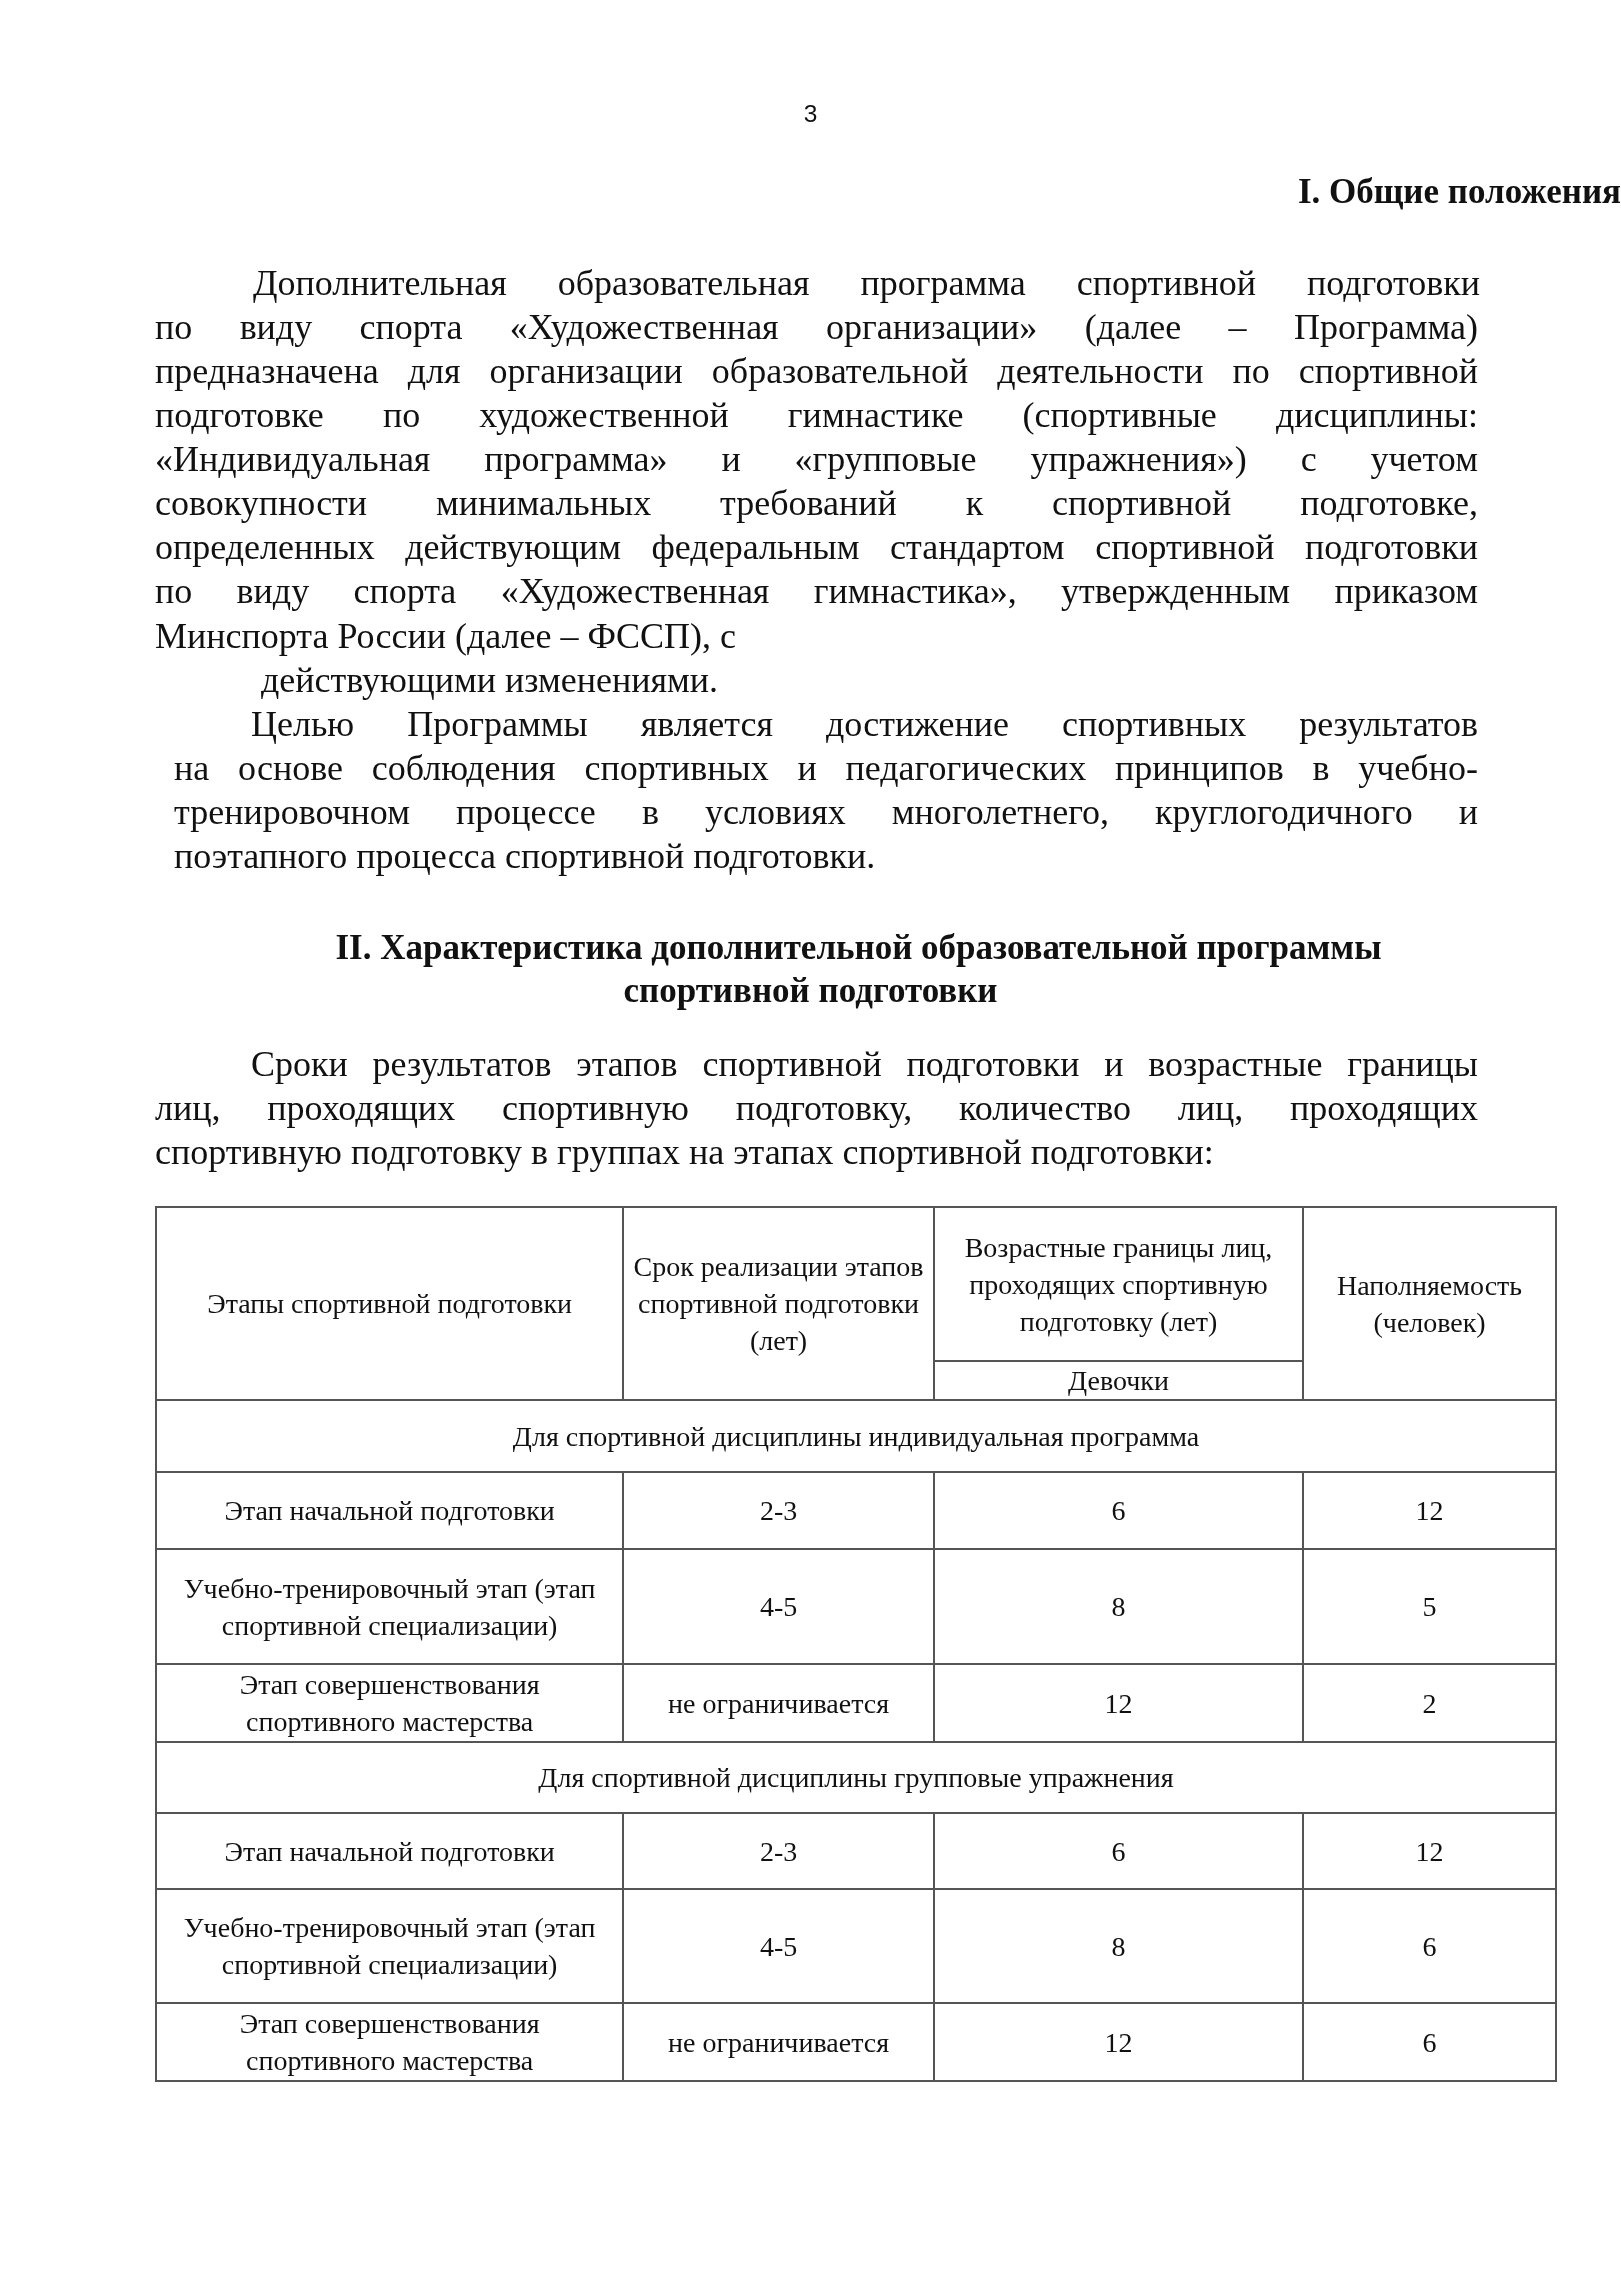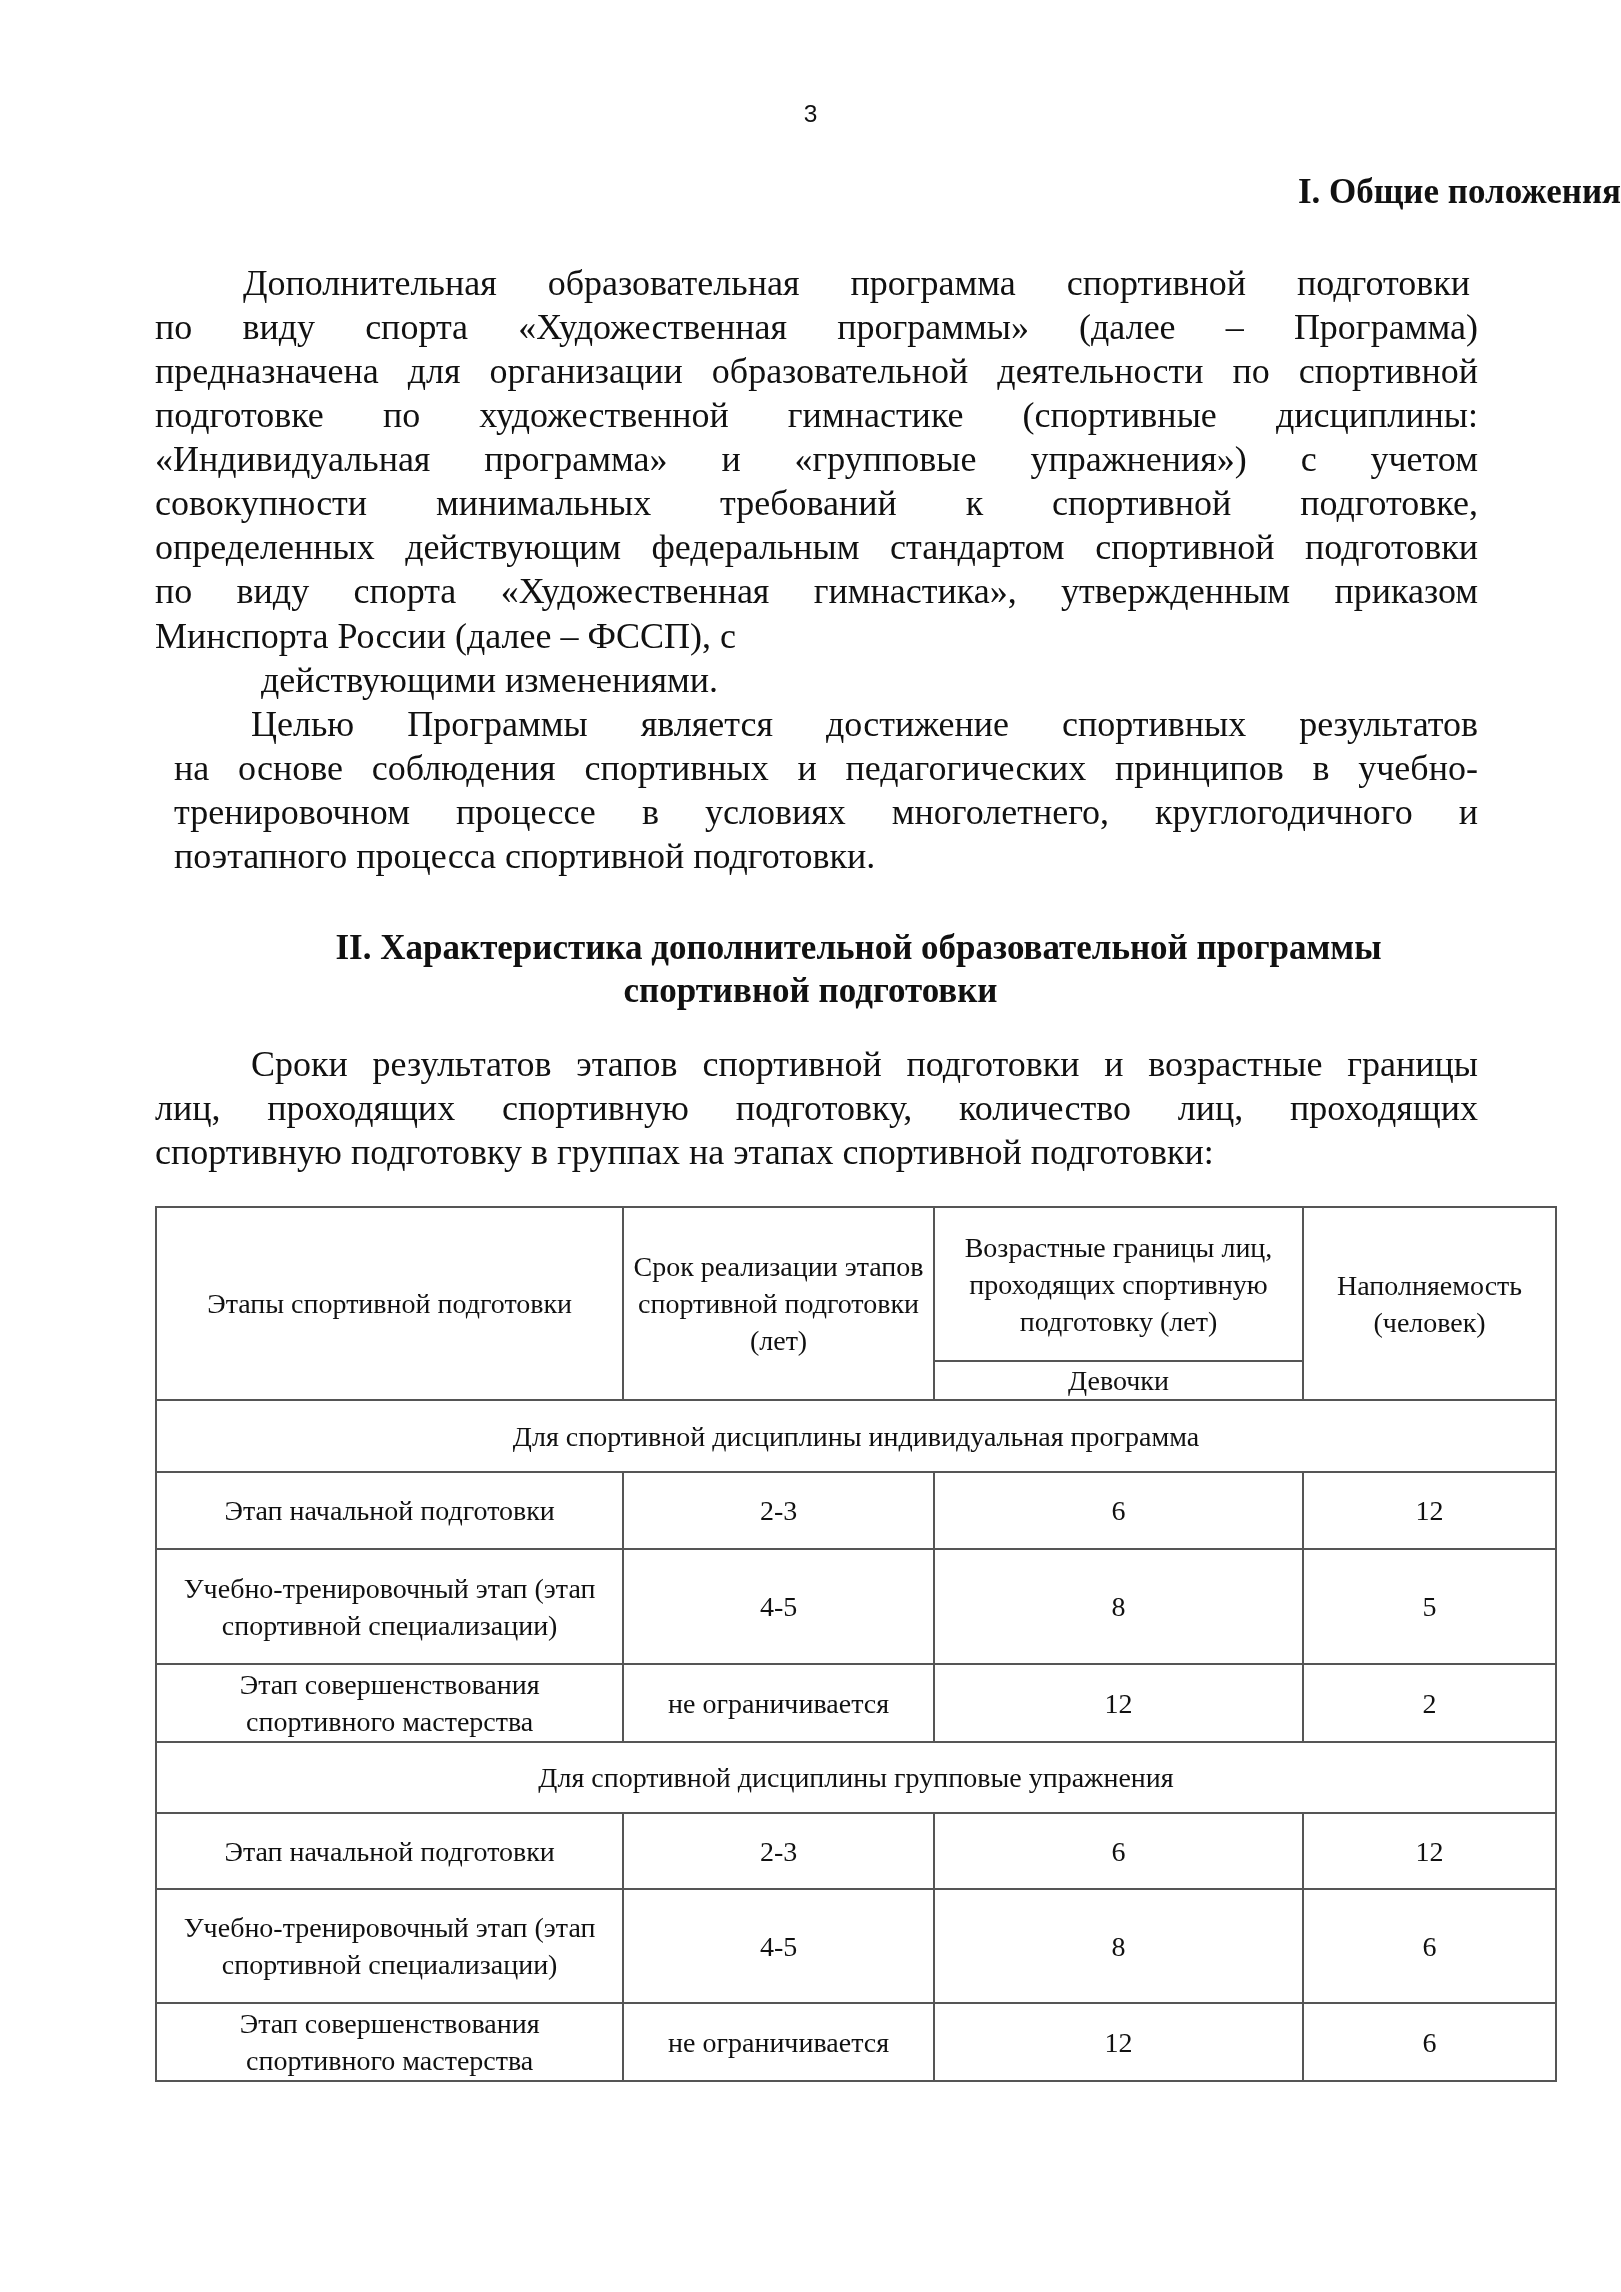--- a/index.html
+++ b/index.html
@@ -16,33 +16,33 @@
             font-size: 28px; line-height: 37px; }
   table.t td { border: 2px solid #555; text-align: center; vertical-align: middle; padding: 0 5.9px; }
 </style>
 </head>
 <body>
 
 <div class="abs pagenum">3</div>
 <div class="abs h1">I. Общие положения</div>
 
 <div>
-  <div class="abs line j" style="left:243px;width:1227px;top:261px;">
+  <div class="abs line j" style="left:253px;width:1227px;top:261px;">
       <span>Дополнительная</span>
       <span>образовательная</span>
       <span>программа</span>
       <span>спортивной</span>
       <span>подготовки</span>
     </div>
   <div class="abs line j" style="left:155px;width:1323px;top:305px;">
       <span>по</span>
       <span>виду</span>
       <span>спорта</span>
       <span>«Художественная</span>
-      <span>программы»</span>
+      <span>организации»</span>
       <span>(далее</span>
       <span>–</span>
       <span>Программа)</span>
     </div>
   <div class="abs line j" style="left:155px;width:1323px;top:349px;">
       <span>предназначена</span>
       <span>для</span>
       <span>организации</span>
       <span>образовательной</span>
       <span>деятельности</span>

